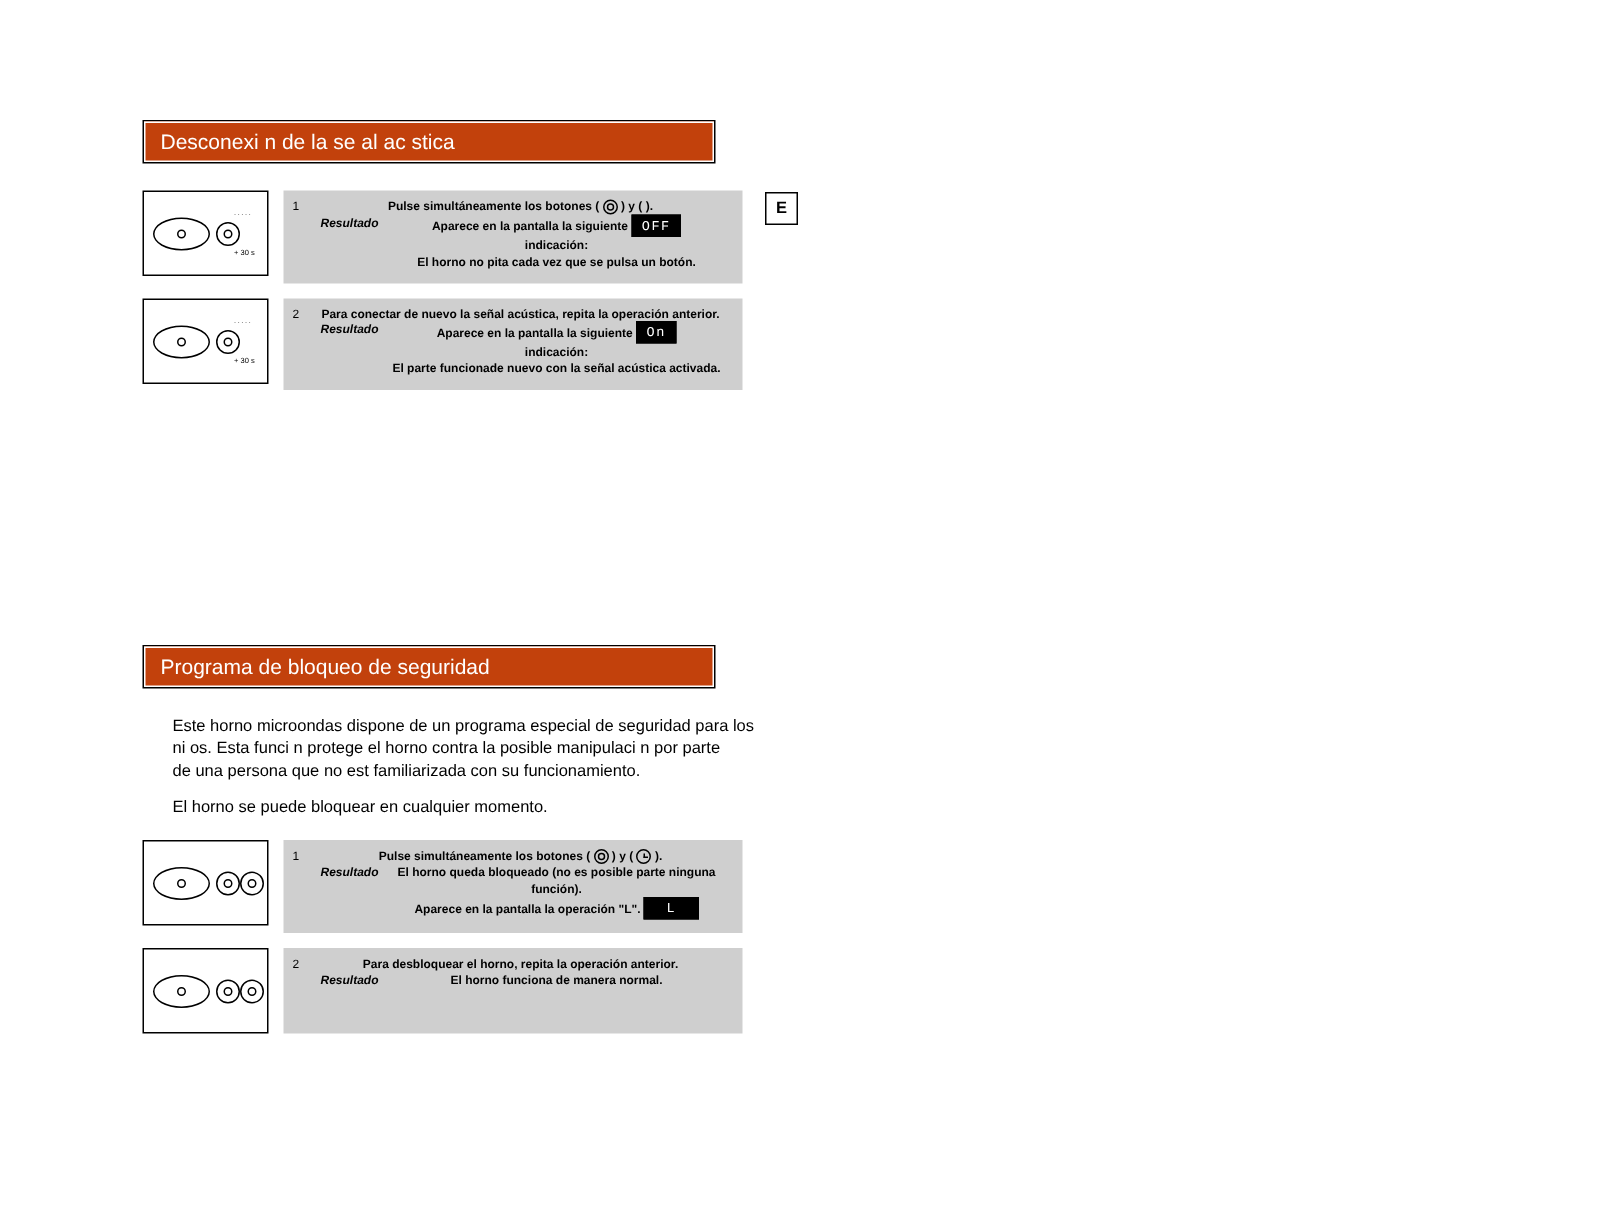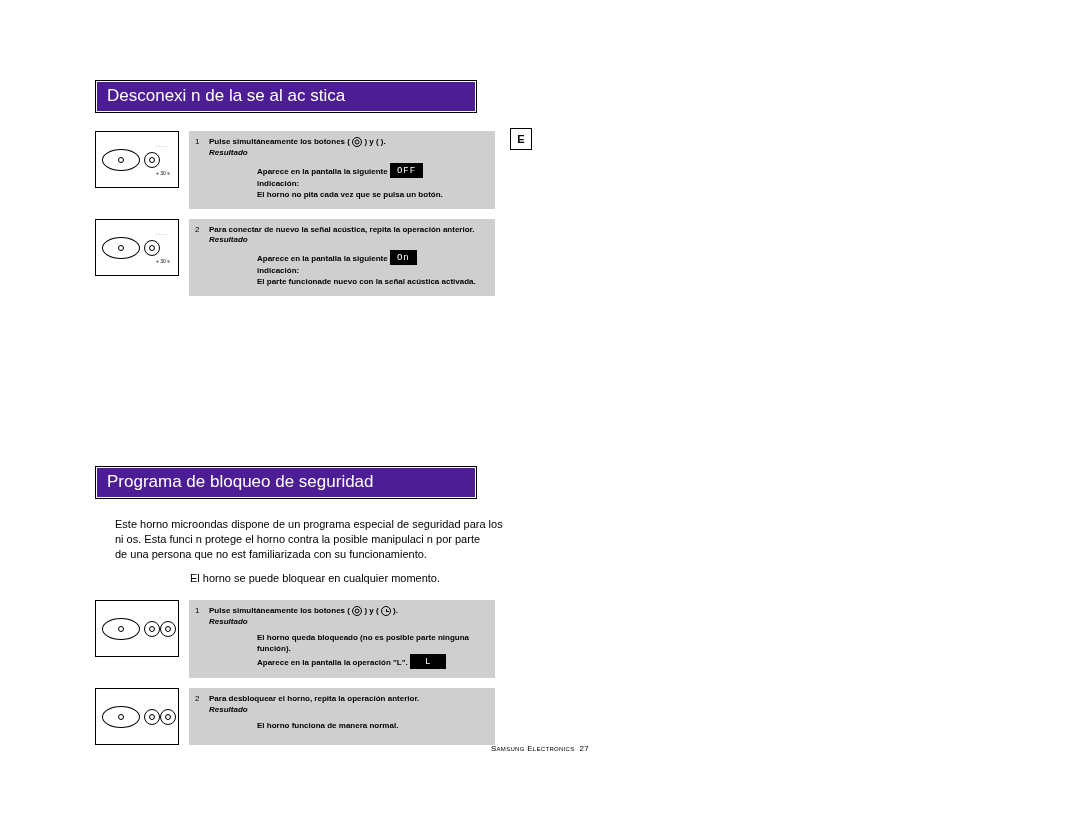--- a/index.html
+++ b/index.html
@@ -6,22 +6,22 @@
   .page{width:1080px;height:813px;position:relative;box-sizing:border-box;padding:80px 95px 0 95px;}
 
   
   .section-title{
     border:1.5px solid #000;
     background:#000;
     width:380px;
     margin-bottom:18px;
   }
   .section-title-inner{
-    background:#4c1d95;color:#fff;
-    font-size:17px;
+    background:#c2410c;color:#fff;
+    font-size:14px;
     padding:4px 10px 5px 10px;
     border:1px solid #fff;
   }
   .e-badge-box{
     position:absolute;
     top:128px;
     left:510px; 
   }
   .e-badge-box div{
     border:1.5px solid #000;
@@ -50,25 +50,26 @@
     padding:6px 10px 8px 6px;
     font-size:8px;
     line-height:1.35;
     position:relative;
   }
   .step-body .num{
     position:absolute;left:6px;top:6px;font-size:8px;
   }
   .step-body .content{
     margin-left:14px;
+    text-align:center;
   }
   .step-body b{font-weight:bold;}
   .label-result{font-weight:bold;display:inline-block;width:48px;vertical-align:top;font-style:italic;}
   .result-block{display:flex;}
-  .result-text{flex:1;margin-top:16px;}
+  .result-text{flex:1;}
 
   
   .disp{
     display:inline-block;
     background:#000;color:#fff;
     font-family:"Courier New",monospace;
     font-size:9px;
     padding:1px 6px 0 6px;
     letter-spacing:1px;
     vertical-align:middle;
@@ -78,21 +79,21 @@
     top:-1px;
   }
 
   
   .para{
     font-size:11px;
     line-height:1.35;
     margin:4px 0 4px 20px;
     width:400px;
   }
-  .para2{margin-top:10px;margin-bottom:14px;text-align:center;}
+  .para2{margin-top:10px;margin-bottom:14px;}
 
   
   .oval{
     position:absolute;
     border:1px solid #000;
     border-radius:50%;
   }
   .oval.big{width:36px;height:20px;left:6px;top:17px;}
   .oval.big::after{
     content:"";position:absolute;left:50%;top:50%;
@@ -262,17 +263,14 @@
         <div class="result-block">
           <span class="label-result">Resultado</span>
           <span class="result-text">
             <b>El horno funciona de manera normal.</b>
           </span>
         </div>
       </div>
     </div>
   </div>
 
-  <div class="footer">
-    <span class="sc">Samsung Electronics</span>&nbsp;&nbsp;<span>27</span>
-  </div>
 
 </div>
 
 </body></html>

